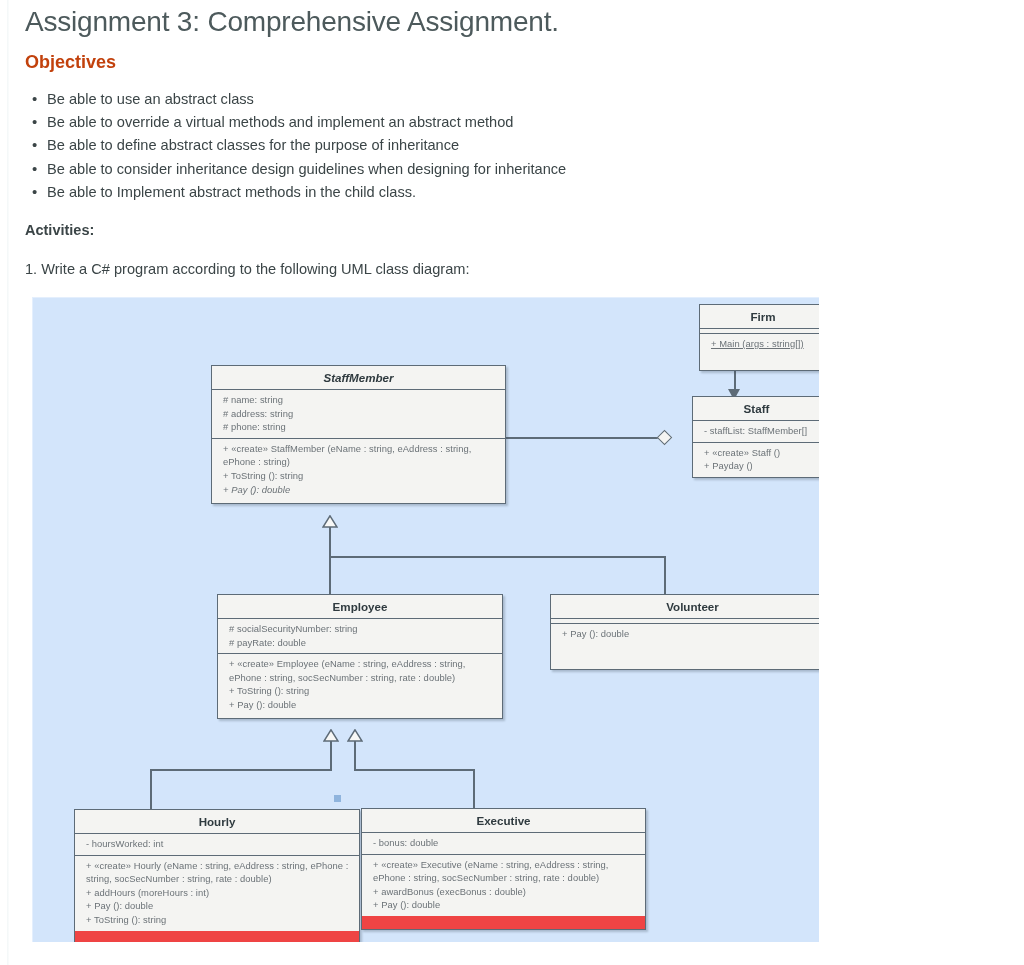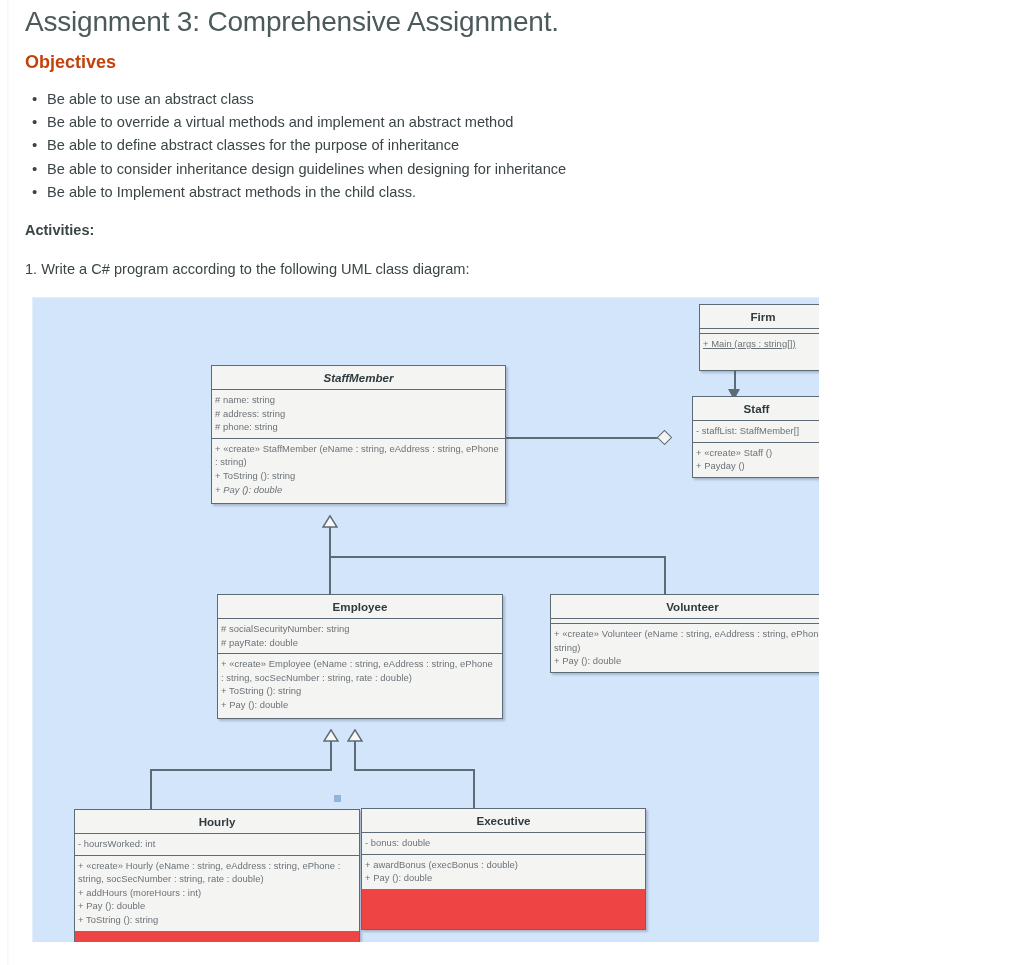--- a/index.html
+++ b/index.html
@@ -73,21 +73,21 @@
   .uml-name{
     text-align:center;
     font-size:11.6px; font-weight:700; color:#2f3a3f;
     padding:5px 4px 5px;
     border-bottom:1.4px solid #5d6b77;
     background:#f4f4f2;
     line-height:13px;
   }
   .uml-name.abstract{ font-style:italic; }
   .uml-attrs, .uml-ops{
-    padding:3px 5px 4px 3px;
+    padding:3px 5px 4px 11px;
     background:#f4f4f2;
   }
   .uml-attrs{ border-bottom:1.4px solid #5d6b77; }
   .uml-attrs.empty{ padding:0; height:5px; }
   .uml-row{
     font-size:9.4px; line-height:13.6px; color:#6b7277;
     white-space:normal; letter-spacing:.05px;
   }
   .uml-row.italic{ font-style:italic; }
   .uml-row.underline{ text-decoration:underline; }
@@ -212,21 +212,20 @@
         <div class="uml-row">+ «create» Employee (eName : string, eAddress : string, ePhone : string, socSecNumber : string, rate : double)</div>
         <div class="uml-row">+ ToString (): string</div>
         <div class="uml-row">+ Pay (): double</div>
       </div>
     </div>
 
     <div class="uml-box" style="left:490px; top:297px; width:285px;">
       <div class="uml-name">Volunteer</div>
       <div class="uml-attrs empty"></div>
       <div class="uml-ops" style="min-height:45px;">
-        <div class="uml-row">+ «create» Volunteer (eName : string, eAddress : string, ePhone : string)</div>
         <div class="uml-row">+ Pay (): double</div>
       </div>
     </div>
 
     <div class="uml-box" style="left:14px; top:512px; width:286px; height:142px;">
       <div class="uml-name">Hourly</div>
       <div class="uml-attrs">
         <div class="uml-row">- hoursWorked: int</div>
       </div>
       <div class="uml-ops">
@@ -236,19 +235,20 @@
         <div class="uml-row">+ ToString (): string</div>
       </div>
     </div>
 
     <div class="uml-box" style="left:301px; top:511px; width:285px; height:122px;">
       <div class="uml-name">Executive</div>
       <div class="uml-attrs">
         <div class="uml-row">- bonus: double</div>
       </div>
       <div class="uml-ops">
+        <div class="uml-row">+ «create» Executive (eName : string, eAddress : string, ePhone : string, socSecNumber : string, rate : double)</div>
         <div class="uml-row">+ awardBonus (execBonus : double)</div>
         <div class="uml-row">+ Pay (): double</div>
       </div>
     </div>
 
   </div>
 </div>
 
 </body></html>

